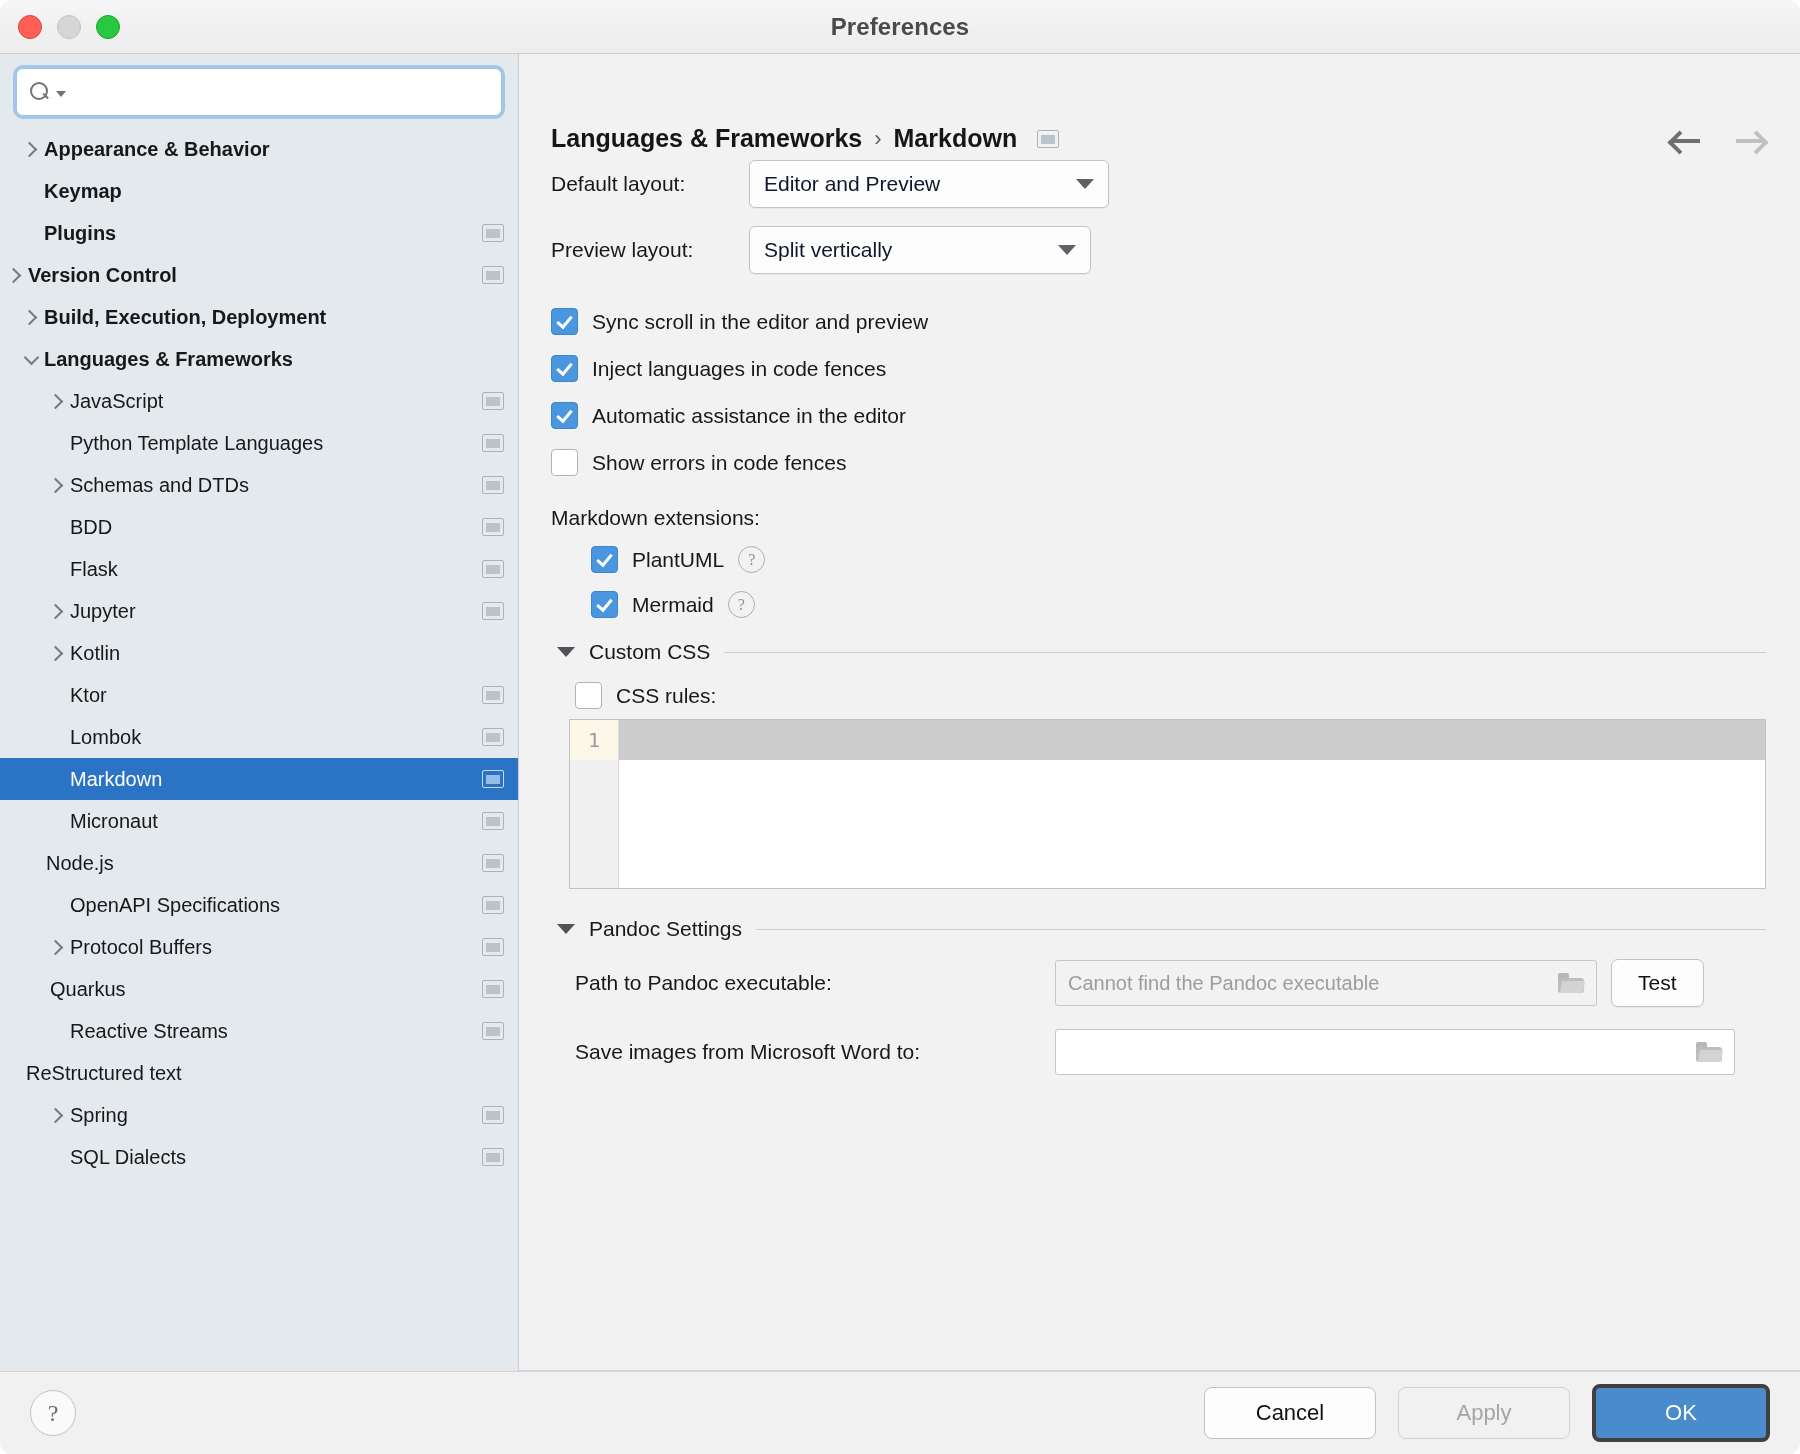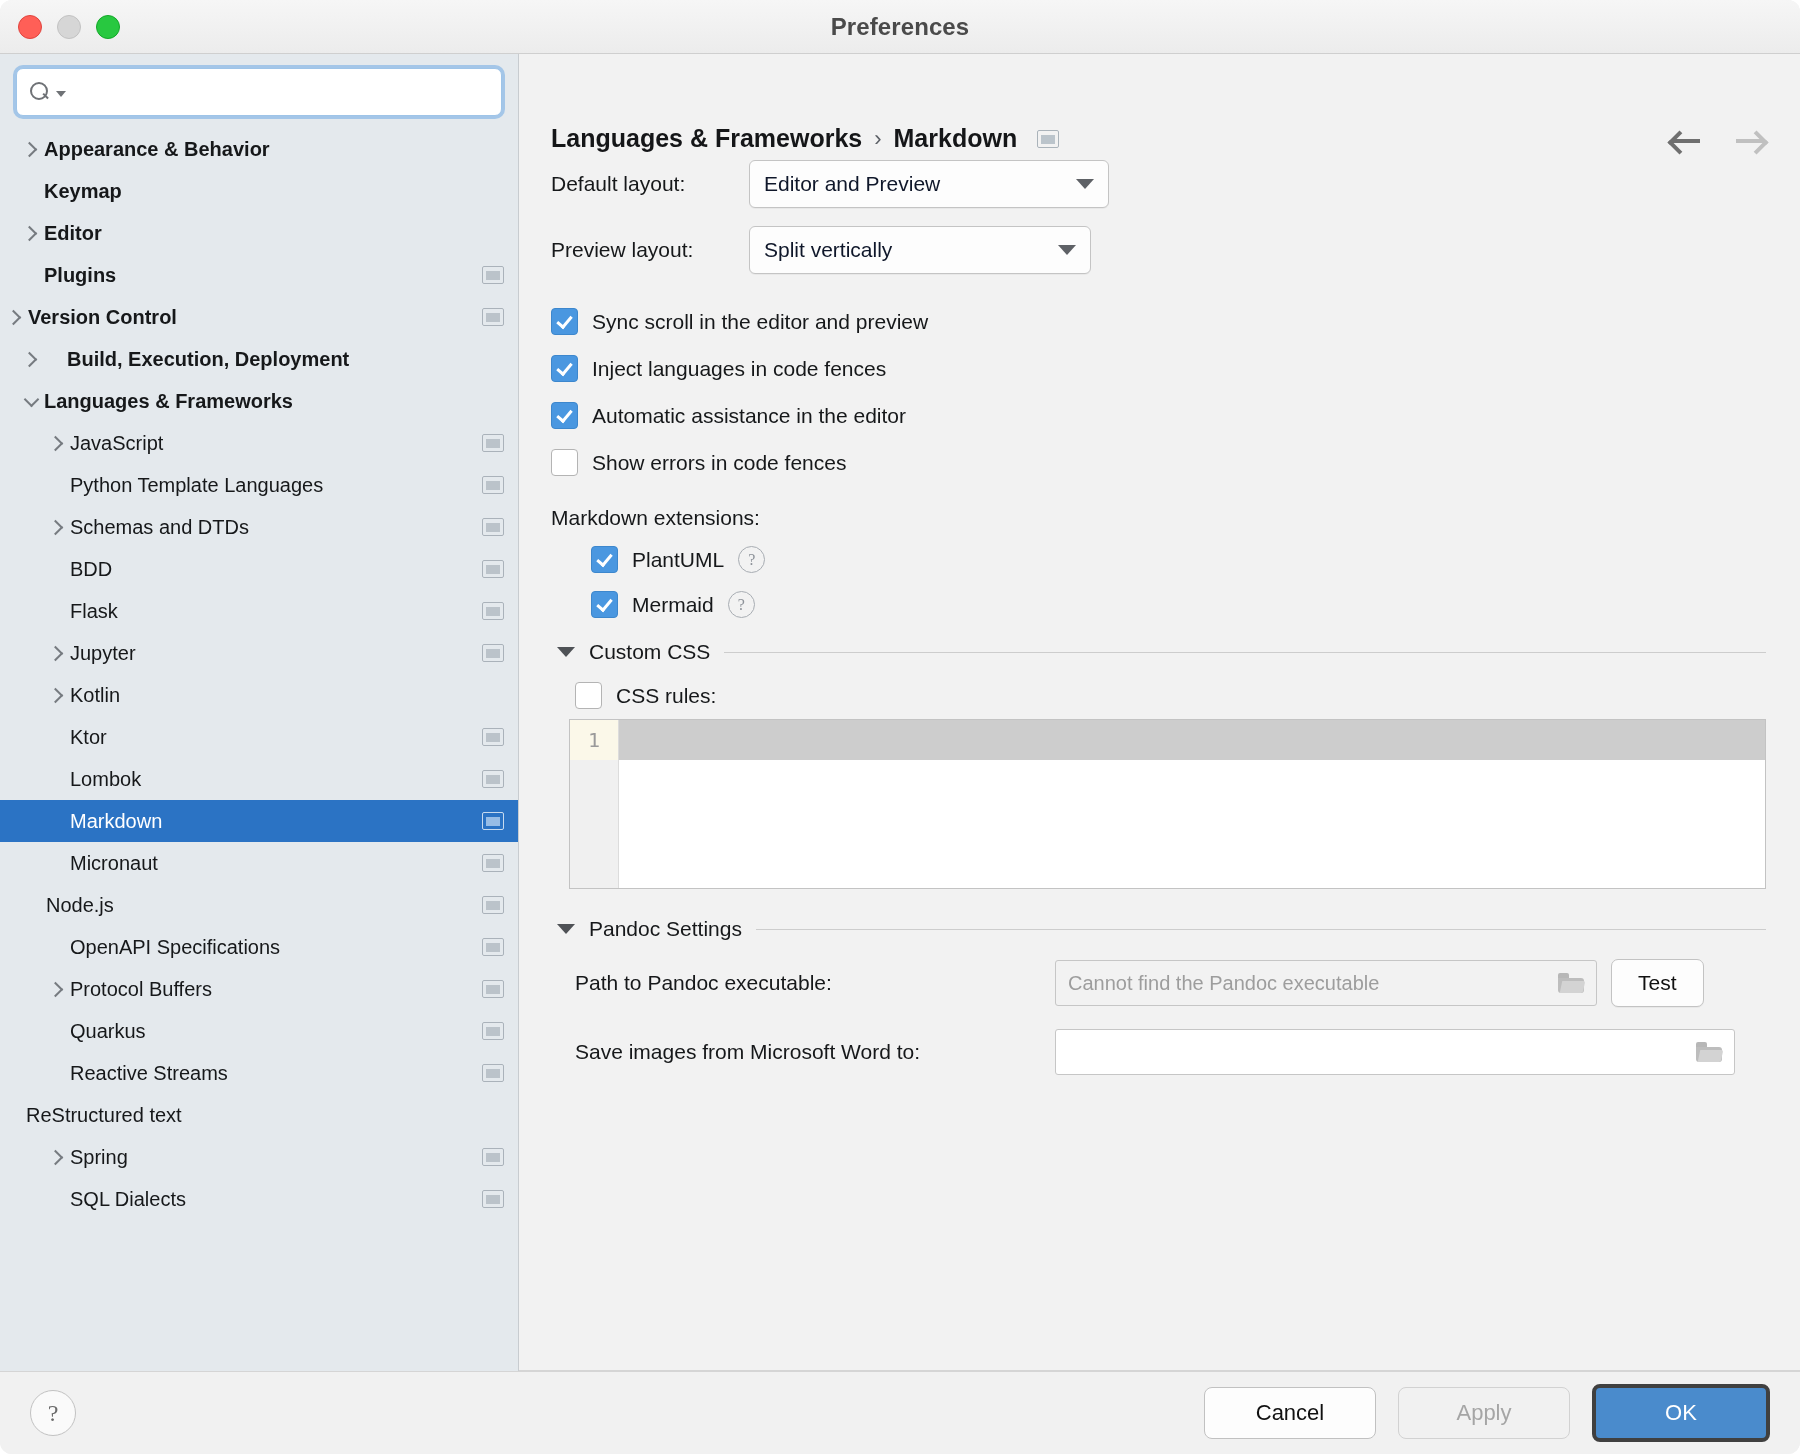--- a/index.html
+++ b/index.html
@@ -223,38 +223,32 @@
             <span class="arrow">
               <i></i>
             </span>
             <span class="lbl">Appearance &amp; Behavior</span>
           </div>
           <div class="row top" style="padding-left: 18px;">
             <span class="sp"></span>
             <span class="lbl">Keymap</span>
           </div>
           <div class="row top" style="padding-left: 18px;">
-            <span class="arrow">
-              <i></i>
-            </span>
-            <span class="lbl">Editor</span>
+            <span class="sp"></span>
+            <span class="lbl">Plugins</span>
+            <span class="badge"></span>
+          </div>
+          <div class="row top" style="padding-left: 2px;">
+            <span class="arrow">
+              <i></i>
+            </span>
+            <span class="lbl">Version Control</span>
+            <span class="badge"></span>
           </div>
           <div class="row top" style="padding-left: 18px;">
-            <span class="sp"></span>
-            <span class="lbl">Plugins</span>
-            <span class="badge"></span>
-          </div>
-          <div class="row top" style="padding-left: 2px;">
-            <span class="arrow">
-              <i></i>
-            </span>
-            <span class="lbl">Version Control</span>
-            <span class="badge"></span>
-          </div>
-          <div class="row top" style="padding-left: 18px; gap: 23px;">
             <span class="arrow">
               <i></i>
             </span>
             <span class="lbl">Build, Execution, Deployment</span>
           </div>
           <div class="row top" style="padding-left: 18px;">
             <span class="arrow down">
               <i></i>
             </span>
             <span class="lbl">Languages &amp; Frameworks</span>
@@ -331,21 +325,21 @@
             <span class="lbl">OpenAPI Specifications</span>
             <span class="badge"></span>
           </div>
           <div class="row" style="padding-left: 44px;">
             <span class="arrow">
               <i></i>
             </span>
             <span class="lbl">Protocol Buffers</span>
             <span class="badge"></span>
           </div>
-          <div class="row" style="padding-left: 44px;">
+          <div class="row" style="padding-left: 24px;">
             <span class="sp"></span>
             <span class="lbl">Quarkus</span>
             <span class="badge"></span>
           </div>
           <div class="row" style="padding-left: 44px;">
             <span class="sp"></span>
             <span class="lbl">Reactive Streams</span>
             <span class="badge"></span>
           </div>
           <div class="row" style="">

